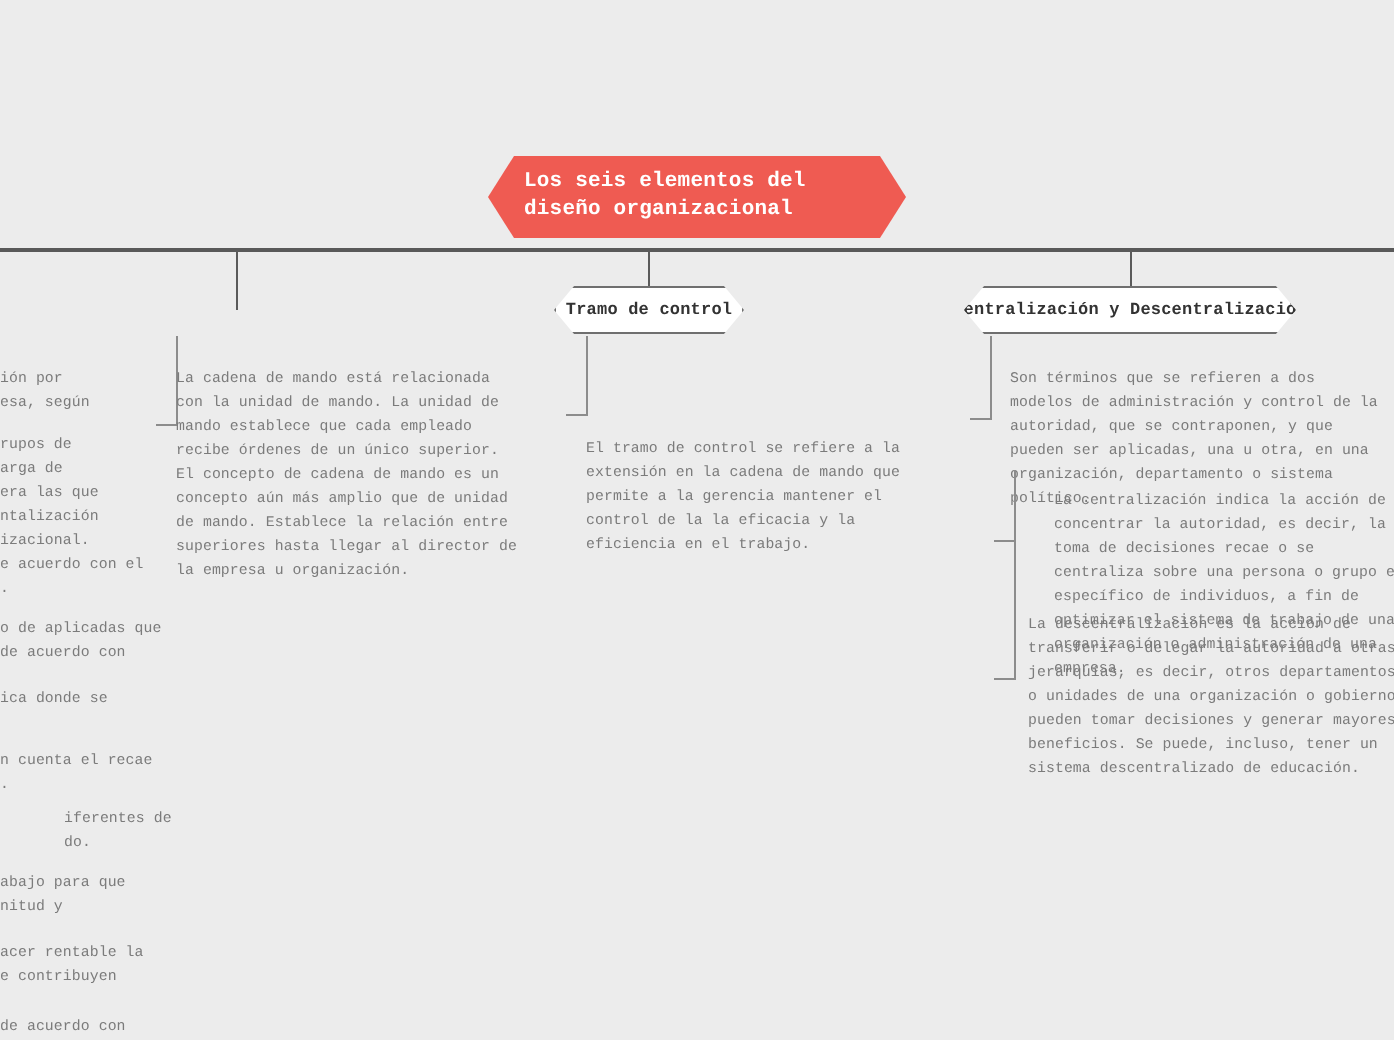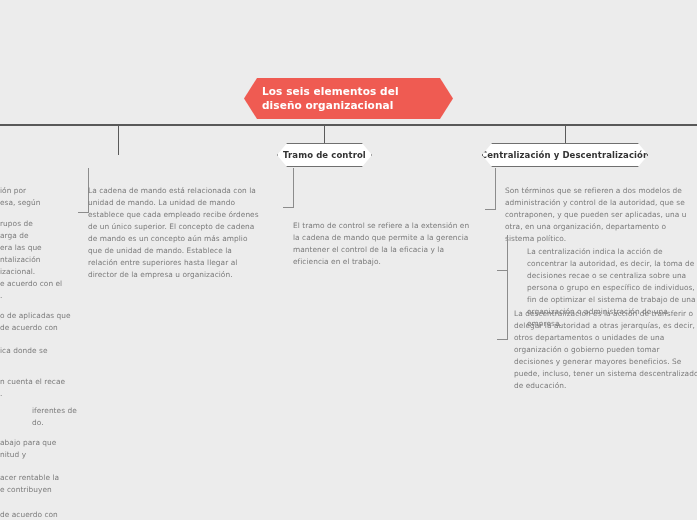--- a/index.html
+++ b/index.html
@@ -12,20 +12,21 @@
     background: #ececec;
     font-family: "DejaVu Sans", "Liberation Sans", sans-serif;
     overflow: hidden;
     position: relative;
   }
   #canvas {
     position: absolute;
     inset: 0;
     width: 571px;
     height: 520px;
+    font-family: Liberation Mono, monospace;
   }
 
   
   .root-node {
     position: absolute;
     left: 244px;
     top: 78px;
     width: 209px;
     height: 41px;
     background: #ef5b52;

